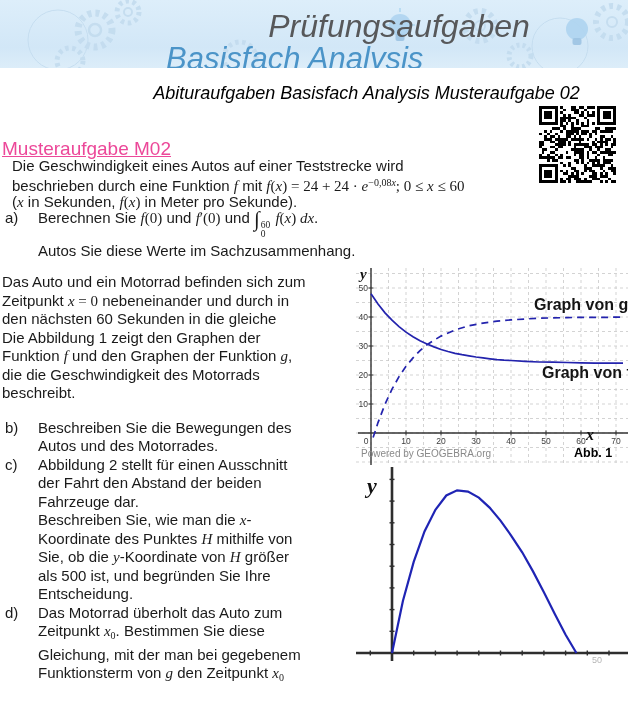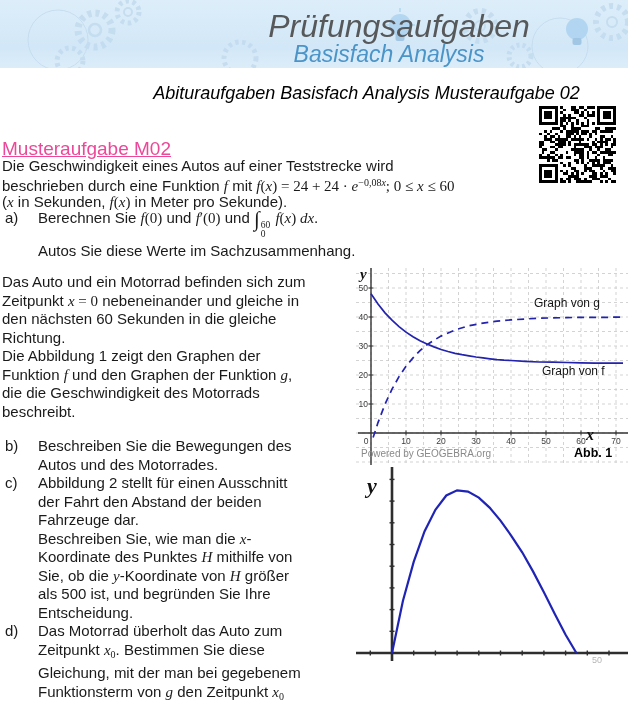--- a/index.html
+++ b/index.html
@@ -6,32 +6,32 @@
   html,body{background:#fff}
   .page{position:relative;width:628px;height:723px;background:#fff;overflow:hidden;
         font-family:"Liberation Sans","DejaVu Sans",sans-serif;color:#1a1a1a}
 
   
   .banner{position:absolute;left:0;top:0;width:628px;height:68px;
           background:linear-gradient(180deg,#ddeefa 0%,#d2e7f7 70%,#dcedf9 100%);overflow:hidden}
   .banner-deco{position:absolute;left:0;top:0}
   .banner-title{position:absolute;left:170px;top:8px;width:458px;text-align:center;
                 font-size:32px;font-style:italic;color:#57585a}
-  .banner-sub{position:absolute;left:160px;top:41px;width:458px;text-align:center;
-              font-size:23px;font-style:italic;color:#4b94c8}
+  .banner-sub{position:absolute;left:166px;top:41px;width:458px;
+              font-size:31px;font-style:italic;color:#4b94c8}
   .tagline{position:absolute;left:105px;top:83px;width:523px;text-align:center;
            font-size:18px;font-style:italic;color:#000}
 
   
   .qr{position:absolute;left:539px;top:106px;width:77px;height:77px}
 
   
   .heading{position:absolute;left:2px;top:138px;font-size:19px;font-weight:400;
            text-decoration:underline;color:#ec4899}
-  .intro{position:absolute;left:2px;top:158px;font-size:15px;line-height:16.5px}
+  .intro{position:absolute;left:12px;top:158px;font-size:15px;line-height:16.5px}
   .rline{white-space:pre}
   .item-a{position:absolute;left:2px;top:206px;font-size:15px;line-height:23px}
   .leftcol{position:absolute;left:2px;top:273px;width:354px;font-size:15px;line-height:18.5px}
   .gapb{height:16px}
   .task-item{position:relative;padding-left:36px}
   .item-label{position:absolute;left:3px;top:0}
 
   
   .seg-m{font-family:"Liberation Serif","DejaVu Serif",serif;font-style:italic}
   .seg-mn{font-family:"Liberation Serif","DejaVu Serif",serif}
@@ -56,21 +56,21 @@
   path.dashed{stroke-dasharray:7 5}
   path.curve2{fill:none;stroke:#1f24b4;stroke-width:2.2}
   .tickwrap{position:absolute;left:0;top:0;width:100%;height:100%}
   .tickl{position:absolute;font-size:8.5px;color:#3c3c3c;text-align:center}
   .ytickl{width:12px;text-align:right}
   .axis-letter{position:absolute;font-family:"Liberation Serif","DejaVu Serif",serif;
                font-style:italic;font-weight:700;color:#111}
   .g1y{left:4px;top:-2px;font-size:15px}
   .g1x{left:230px;top:158px;font-size:16px}
   .g2y{left:11px;top:8px;font-size:22px}
-  .glabel{position:absolute;font-size:12px;font-weight:400;color:#141414;white-space:nowrap}
+  .glabel{position:absolute;font-size:16px;font-weight:700;color:#141414;white-space:nowrap}
   .glg{left:178px;top:28px}
   .glf{left:186px;top:96px}
   .attrib{position:absolute;left:5px;top:180px;font-size:10px;color:#8a8a8a;white-space:nowrap}
   .caption{position:absolute;left:218px;top:178px;font-size:12.5px;font-weight:700;color:#000;white-space:nowrap}
   .faint-tick{position:absolute;left:236px;top:190px;font-size:9px;color:#b5b5b5}
 </style>
 </head>
 <body>
 
 <div class="page">
@@ -126,23 +126,22 @@
     <span class="item-label">a)</span>
     <div>
         <div class="rline"><span>Berechnen Sie </span><span class="seg-m">f</span><span class="seg-mn">(0)</span><span> und </span><span class="seg-m">f</span><span class="seg-mn">′(0)</span><span> und </span><span class="seg-int">∫</span><span class="seg-stack"><span>60</span><span>0</span></span><span> </span><span class="seg-m">f</span><span class="seg-mn">(</span><span class="seg-m">x</span><span class="seg-mn">) </span><span class="seg-m">dx</span><span class="seg-mn">.</span></div>
         <div class="rline"><span>Autos Sie diese Werte im Sachzusammenhang.</span></div>
       </div>
   </div>
 
   <div class="leftcol">
     <div>
         <div class="rline"><span>Das Auto und ein Motorrad befinden sich zum</span></div>
-        <div class="rline"><span>Zeitpunkt </span><span class="seg-m">x</span><span class="seg-mn"> = 0</span><span> nebeneinander und gleiche in</span></div>
+        <div class="rline"><span>Zeitpunkt </span><span class="seg-m">x</span><span class="seg-mn"> = 0</span><span> nebeneinander und durch in</span></div>
         <div class="rline"><span>den nächsten 60 Sekunden in die gleiche</span></div>
-        <div class="rline"><span>Richtung.</span></div>
         <div class="rline"><span>Die Abbildung 1 zeigt den Graphen der</span></div>
         <div class="rline"><span>Funktion </span><span class="seg-m">f</span><span> und den Graphen der Funktion </span><span class="seg-m">g</span><span>,</span></div>
         <div class="rline"><span>die die Geschwindigkeit des Motorrads</span></div>
         <div class="rline"><span>beschreibt.</span></div>
       </div>
     <div class="gapb"></div>
     <div class="task-item">
       <span class="item-label">b)</span>
       <div>
           <div class="rline"><span>Beschreiben Sie die Bewegungen des</span></div>

